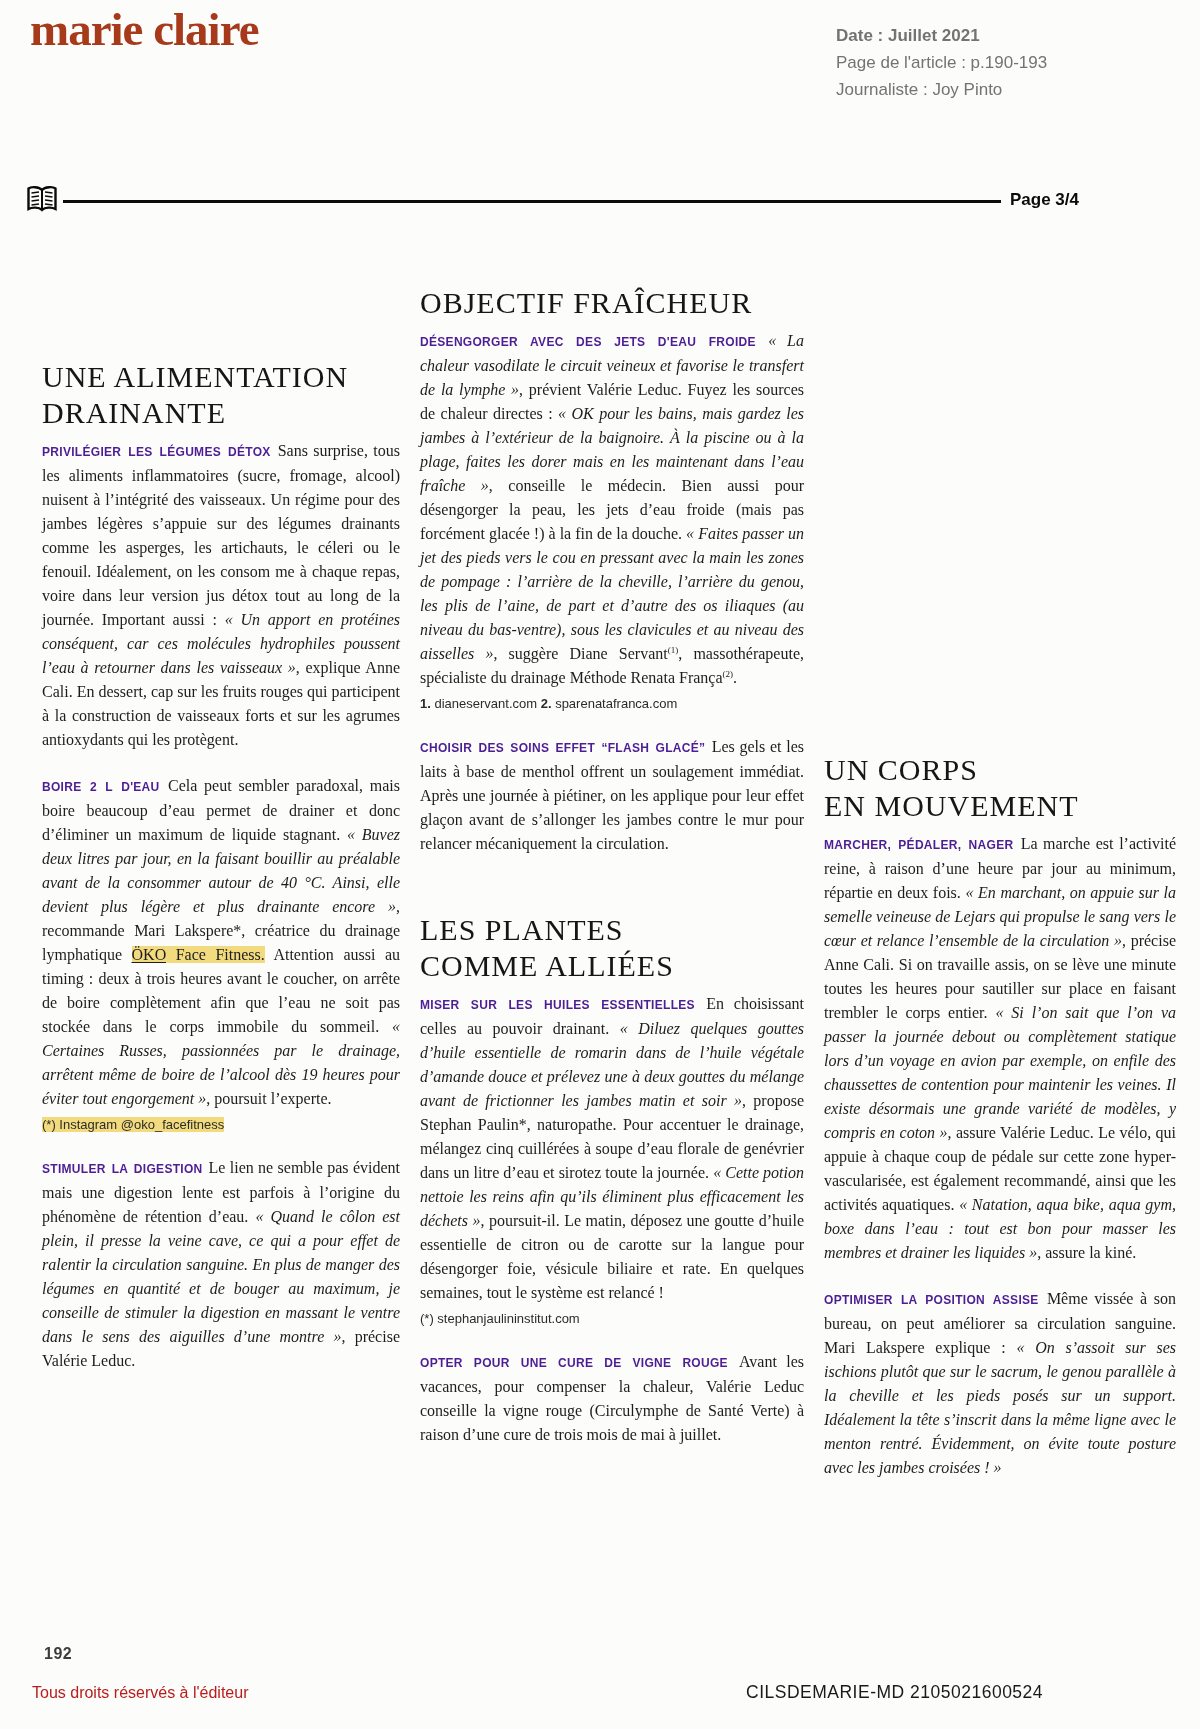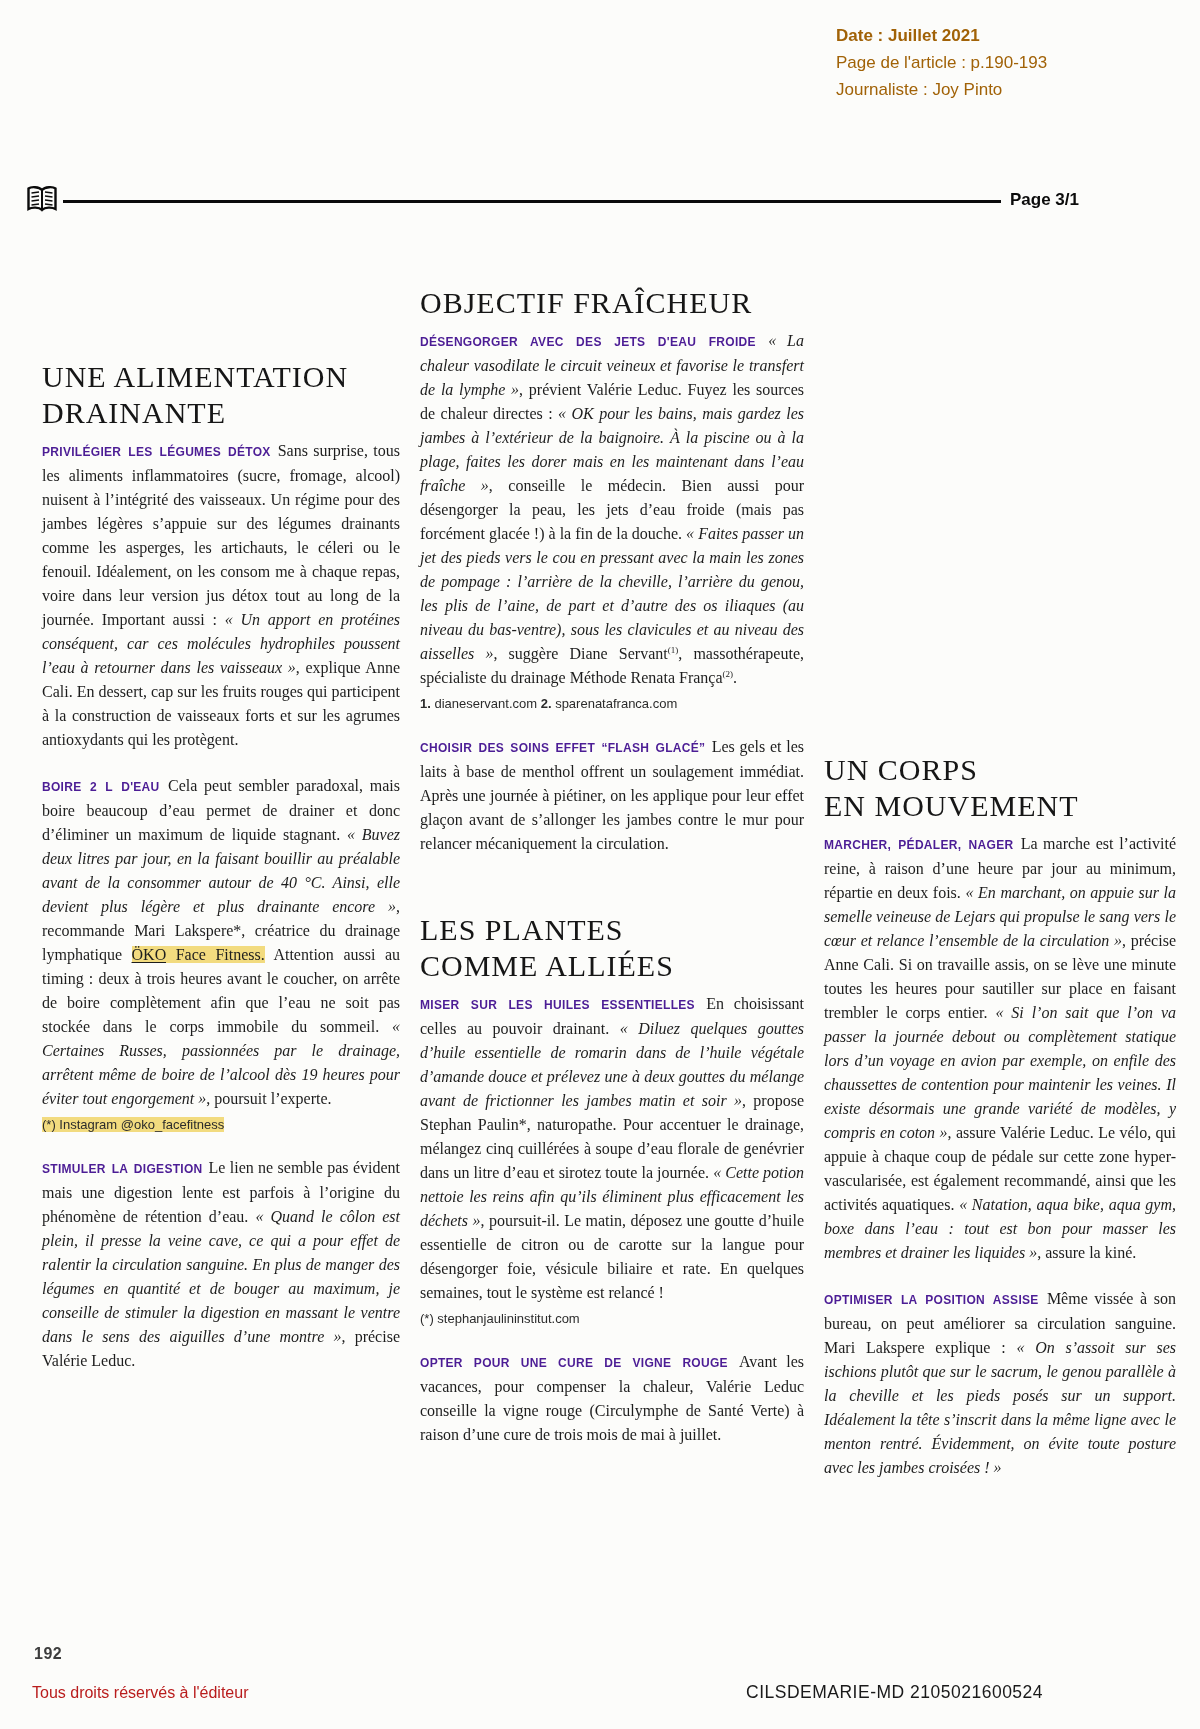--- a/index.html
+++ b/index.html
@@ -19,21 +19,21 @@
     color:var(--logo-color,#a83a1c);
   }
   .meta-left{
     position:absolute;left:33px;top:56px;
     font-family:"Liberation Sans","DejaVu Sans",sans-serif;
     font-size:17px;line-height:27px;color:#111;
   }
   .meta-right{
     position:absolute;left:836px;top:22px;
     font-family:"Liberation Sans","DejaVu Sans",sans-serif;
-    font-size:17px;line-height:27px;color:#a16207;
+    font-size:17px;line-height:27px;color:#737373;
   }
   .meta-right .meta-line:first-child{font-weight:700;}
   
   .book-icon{position:absolute;left:25px;top:184px;}
   .rule{
     position:absolute;left:63px;top:200px;width:938px;height:3px;background:#0b0b0b;
   }
   .page-indicator{
     position:absolute;left:1010px;top:190px;
     font-family:"Liberation Sans","DejaVu Sans",sans-serif;
@@ -71,56 +71,57 @@
     font-family:"Liberation Sans","DejaVu Sans",sans-serif;
     font-weight:700;font-size:12px;letter-spacing:.3px;word-spacing:2px;color:#4c1d95;
   }
   .seg-italic{font-style:italic;}
   .seg-bold{font-weight:700;}
   .seg-highlight,.seg-hl-underline{background:var(--highlight,#f2db7f);}
   .seg-hl-underline{text-decoration:underline;text-underline-offset:2px;}
   .seg-sup{font-size:9px;vertical-align:super;line-height:0;}
   
   .page-number{
-    position:absolute;left:34px;top:1645px;
+    position:absolute;left:44px;top:1645px;
     font-family:"Liberation Sans","DejaVu Sans",sans-serif;
     font-weight:700;font-size:16px;color:#3d3d3d;letter-spacing:.5px;
   }
   .rights{
     position:absolute;left:32px;top:1684px;
     font-family:"Liberation Sans","DejaVu Sans",sans-serif;
     font-size:16px;color:#b91c1c;
   }
   .reference{
     position:absolute;left:746px;top:1682px;
     font-family:"Liberation Sans","DejaVu Sans",sans-serif;
     font-size:17.5px;letter-spacing:.5px;color:#1a1a1a;
   }
 </style>
 </head>
 <body>
 
 <div class="page">
 
+  <div class="logo">marie claire</div>
 
 
   <div class="meta-right">
     <div class="meta-line">Date : Juillet 2021</div>
     <div class="meta-line">Page de l'article : p.190-193</div>
     <div class="meta-line">Journaliste : Joy Pinto</div>
   </div>
 
   <svg class="book-icon" width="34" height="30" viewBox="0 0 34 30">
     <path d="M17 6 C14 2.5, 6 2.5, 3.5 4.5 L3.5 25 C7 23, 14 23, 17 26 C20 23, 27 23, 30.5 25 L30.5 4.5 C28 2.5, 20 2.5, 17 6 Z" fill="none" stroke="#0b0b0b" stroke-width="2.4"></path>
     <line x1="17" y1="6" x2="17" y2="26" stroke="#0b0b0b" stroke-width="2"></line>
     <path d="M6.5 9 L14 8 M6.5 13 L14 12 M6.5 17 L14 16 M6.5 21 L14 20" stroke="#0b0b0b" stroke-width="1.6"></path>
     <path d="M27.5 9 L20 8 M27.5 13 L20 12 M27.5 17 L20 16 M27.5 21 L20 20" stroke="#0b0b0b" stroke-width="1.6"></path>
   </svg>
   <div class="rule"></div>
-  <div class="page-indicator">Page 3/1</div>
+  <div class="page-indicator">Page 3/4</div>
 
   <main class="columns">
       <div class="column col-0">
         <section class="section">
           <h2 class="section-title">UNE ALIMENTATION
 DRAINANTE</h2>
           <p class="para para-body"><span class="seg-head">PRIVILÉGIER LES LÉGUMES DÉTOX </span><span class="seg-plain">Sans surprise, tous les aliments inflammatoires (sucre, fromage, alcool) nuisent à l’intégrité des vaisseaux. Un régime pour des jambes légères s’appuie sur des légumes drainants comme les asperges, les artichauts, le céleri ou le fenouil. Idéalement, on les consom me à chaque repas, voire dans leur version jus détox tout au long de la journée. Important aussi : </span><span class="seg-italic">« Un apport en protéines conséquent, car ces molécules hydrophiles poussent l’eau à retourner dans les vaisseaux »</span><span class="seg-plain">, explique Anne Cali. En dessert, cap sur les fruits rouges qui participent à la construction de vaisseaux forts et sur les agrumes antioxydants qui les protègent.</span></p>
           <p class="para para-body"><span class="seg-head">BOIRE 2 L D'EAU </span><span class="seg-plain">Cela peut sembler paradoxal, mais boire beaucoup d’eau permet de drainer et donc d’éliminer un maximum de liquide stagnant. </span><span class="seg-italic">« Buvez deux litres par jour, en la faisant bouillir au préalable avant de la consommer autour de 40 °C. Ainsi, elle devient plus légère et plus drainante encore »</span><span class="seg-plain">, recommande Mari Lakspere*, créatrice du drainage lymphatique </span><span class="seg-hl-underline">ÖKO</span><span class="seg-highlight"> Face Fitness.</span><span class="seg-plain"> Attention aussi au timing : deux à trois heures avant le coucher, on arrête de boire complètement afin que l’eau ne soit pas stockée dans le corps immobile du sommeil. </span><span class="seg-italic">« Certaines Russes, passionnées par le drainage, arrêtent même de boire de l’alcool dès 19 heures pour éviter tout engorgement »</span><span class="seg-plain">, poursuit l’experte.</span></p>
           <p class="para para-footnote"><span class="seg-highlight">(*) Instagram @oko_facefitness</span></p>
           <p class="para para-body"><span class="seg-head">STIMULER LA DIGESTION </span><span class="seg-plain">Le lien ne semble pas évident mais une digestion lente est parfois à l’origine du phénomène de rétention d’eau. </span><span class="seg-italic">« Quand le côlon est plein, il presse la veine cave, ce qui a pour effet de ralentir la circulation sanguine. En plus de manger des légumes en quantité et de bouger au maximum, je conseille de stimuler la digestion en massant le ventre dans le sens des aiguilles d’une montre »</span><span class="seg-plain">, précise Valérie Leduc.</span></p>

